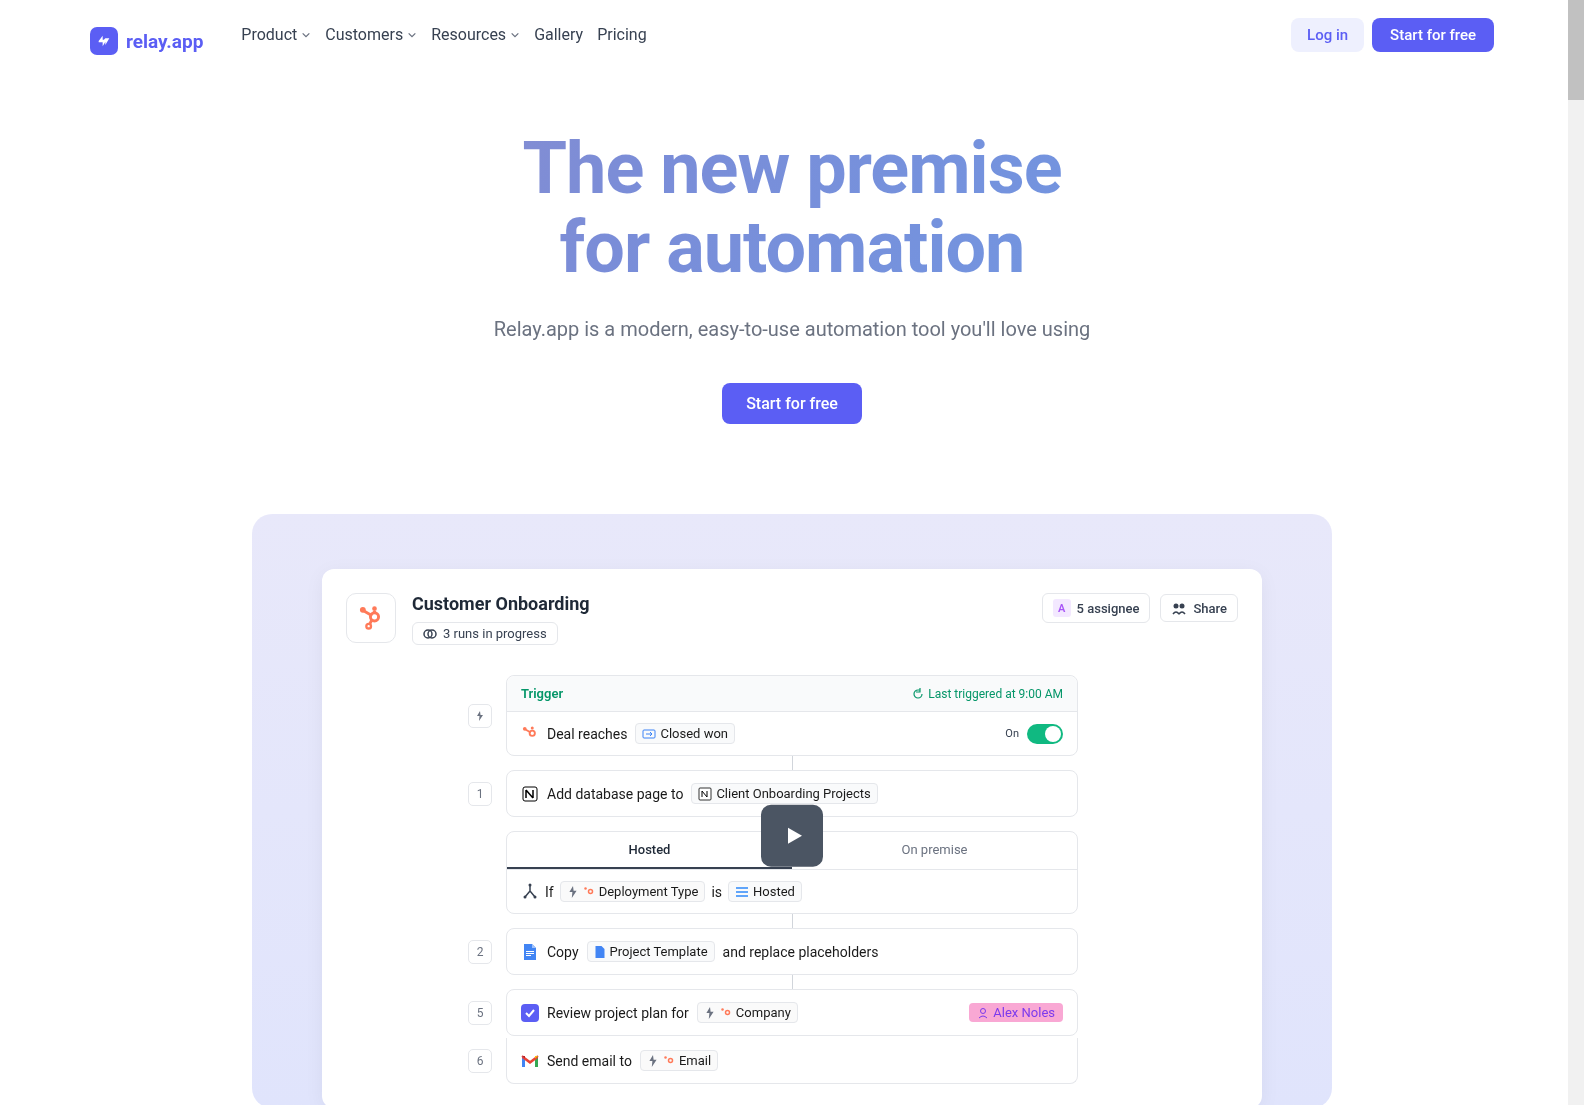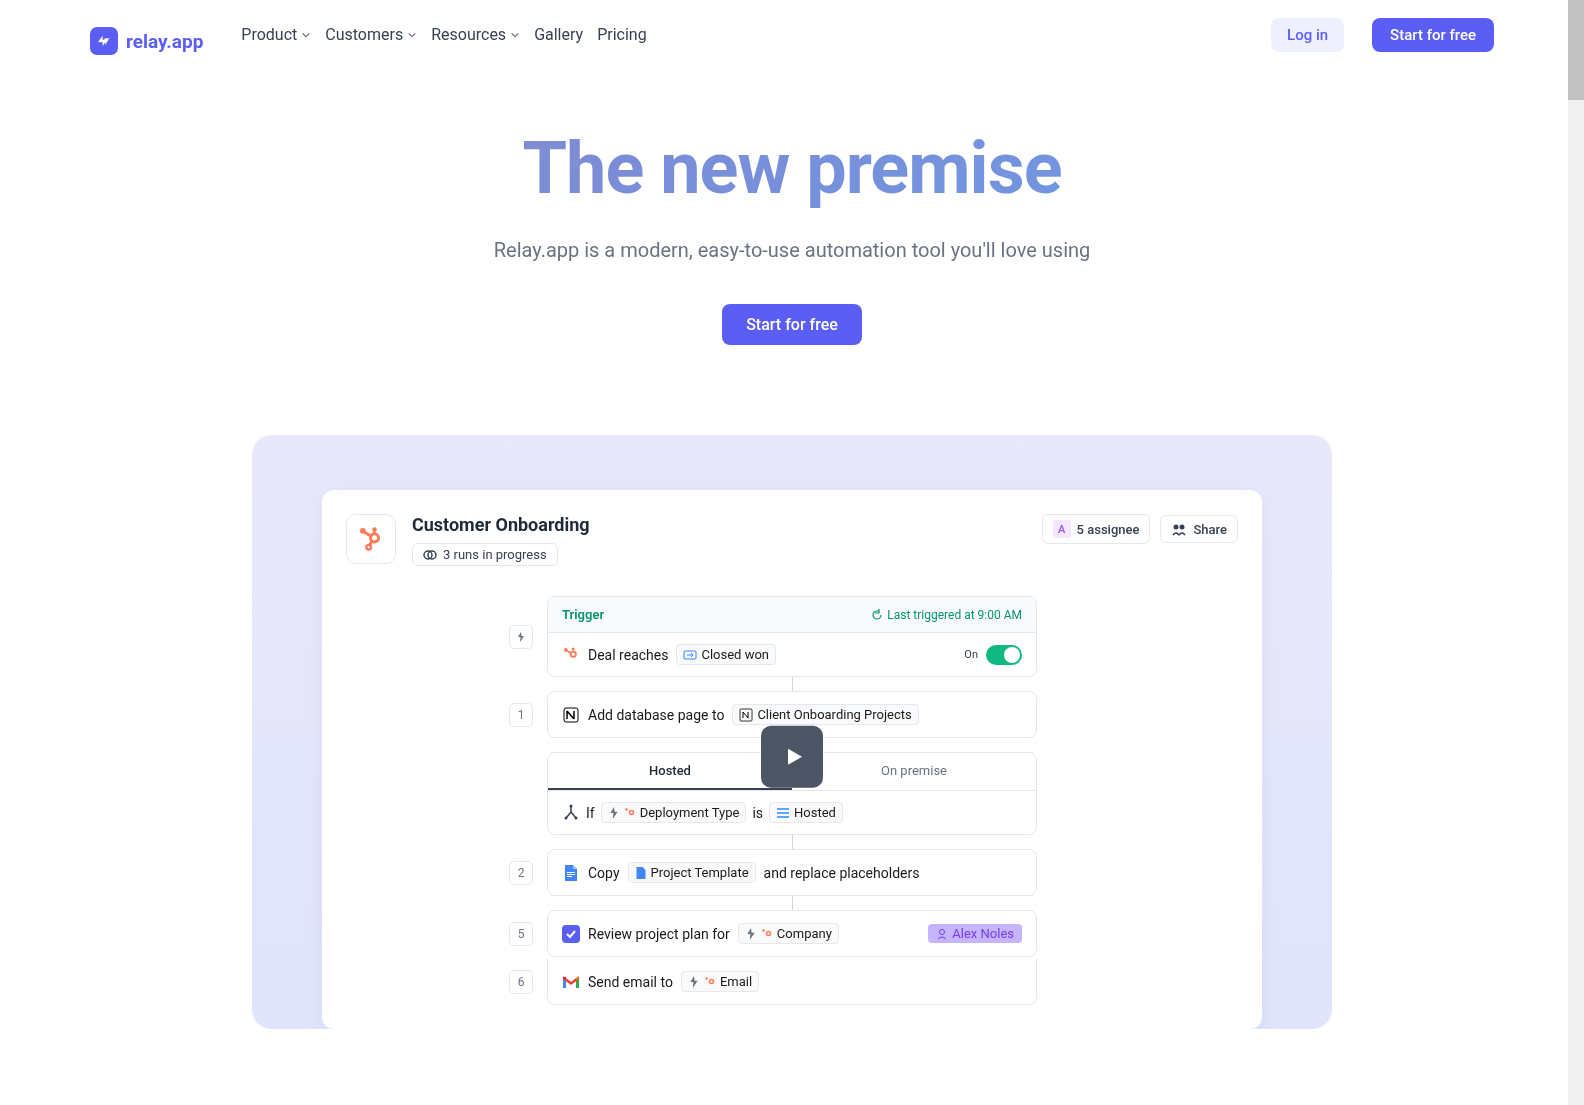--- a/index.html
+++ b/index.html
@@ -7,21 +7,21 @@
     
     
     .nav { display: flex; align-items: center; padding: 14px 90px; gap: 28px; }
     .logo { display: flex; align-items: center; gap: 8px; margin-top: 13px; }
     .logo-icon { width: 28px; height: 28px; background: #5B5EF4; border-radius: 7px; display: flex; align-items: center; justify-content: center; }
     .logo-icon svg { width: 16px; height: 16px; fill: #fff; }
     .logo-text { color: #5B5EF4; font-weight: 700; font-size: 19px; }
     .nav-links { display: flex; gap: 14px; align-items: center; margin-left: 10px; }
     .nav-link { color: #374151; font-size: 16px; display: flex; align-items: center; gap: 4px; cursor: pointer; }
     .chevron { width: 10px; height: 10px; }
-    .nav-right { margin-left: auto; display: flex; gap: 28px; align-items: center; padding-left: 8px; }
+    .nav-right { margin-left: auto; display: flex; gap: 8px; align-items: center; padding-left: 8px; }
     .btn-login { background: #EEF0FE; color: #5B5EF4; padding: 8px 16px; border-radius: 8px; font-size: 15px; border: none; cursor: pointer; font-weight: 500; }
     .btn-primary { background: #5B5EF4; color: #fff; padding: 8px 18px; border-radius: 8px; font-size: 15px; border: none; cursor: pointer; font-weight: 500; }
     
     
     .hero { text-align: center; padding: 60px 20px 40px; }
     .hero-title { font-size: 72px; font-weight: 700; line-height: 1.1; background: linear-gradient(120deg, #9b8ec5 0%, #7a8dd8 40%, #6b9de8 100%); -webkit-background-clip: text; -webkit-text-fill-color: transparent; background-clip: text; letter-spacing: -1px; }
     .hero-subtitle { color: #6b7280; font-size: 20px; margin-top: 30px; }
     .hero-cta { margin-top: 42px; }
     .hero-cta button { background: #5B5EF4; color: #fff; padding: 11px 24px; border-radius: 8px; font-size: 16px; border: none; cursor: pointer; font-weight: 500; }
     
@@ -35,21 +35,21 @@
     .hs-svg { width: 28px; height: 28px; }
     .app-title-group { flex: 1; }
     .app-title { font-size: 18px; font-weight: 700; color: #1f2937; }
     .runs-badge { display: inline-flex; align-items: center; gap: 6px; border: 1px solid #e5e7eb; border-radius: 6px; padding: 3px 10px; margin-top: 8px; font-size: 13px; color: #374151; }
     .header-right { display: flex; gap: 10px; align-items: center; }
     .assignee-badge, .share-badge { display: flex; align-items: center; gap: 6px; border: 1px solid #e5e7eb; border-radius: 6px; padding: 5px 10px; font-size: 13px; color: #374151; font-weight: 500; }
     .avatar-a { width: 18px; height: 18px; background: #F3E8FF; color: #A855F7; font-size: 11px; display: flex; align-items: center; justify-content: center; border-radius: 3px; font-weight: 600; }
     
     
     .workflow { margin-top: 30px; display: flex; flex-direction: column; align-items: center; position: relative; }
-    .step-row { display: flex; align-items: center; gap: 12px; width: 490px; position: relative; }
+    .step-row { display: flex; align-items: center; gap: 12px; width: 572px; position: relative; }
     .step-num { width: 24px; height: 24px; border: 1px solid #e5e7eb; border-radius: 5px; display: flex; align-items: center; justify-content: center; font-size: 12px; color: #6b7280; position: absolute; left: -38px; top: 50%; transform: translateY(-50%); background: #fff; }
     .step-box { flex: 1; border: 1px solid #e5e7eb; border-radius: 8px; background: #fff; }
     
     .trigger-header { display: flex; justify-content: space-between; align-items: center; padding: 10px 14px; border-bottom: 1px solid #e5e7eb; background: #f9fafb; border-radius: 8px 8px 0 0; }
     .trigger-label { color: #059669; font-weight: 600; font-size: 13px; }
     .trigger-time { color: #059669; font-size: 12px; display: flex; align-items: center; gap: 4px; }
     .trigger-body { display: flex; align-items: center; padding: 11px 14px; gap: 8px; font-size: 14px; }
     .hs-small { width: 18px; height: 18px; }
     .chip { display: inline-flex; align-items: center; gap: 4px; border: 1px solid #e5e7eb; border-radius: 4px; padding: 2px 6px; font-size: 13px; background: #f9fafb; }
     .chip-icon { width: 14px; height: 14px; }
@@ -65,21 +65,21 @@
     .tabs-header { display: flex; border-bottom: 1px solid #e5e7eb; }
     .tab { flex: 1; text-align: center; padding: 10px; font-size: 13px; color: #6b7280; }
     .tab.active { border-bottom: 2px solid #374151; color: #1f2937; font-weight: 500; }
     .condition-row { display: flex; align-items: center; padding: 11px 14px; gap: 6px; font-size: 14px; }
     .branch-icon { width: 18px; height: 18px; }
     .var-chip { display: inline-flex; align-items: center; gap: 4px; border: 1px solid #e5e7eb; border-radius: 4px; padding: 2px 6px; font-size: 13px; background: #fafafa; }
     .bolt { width: 12px; height: 12px; }
     
     .review-step { display: flex; align-items: center; padding: 12px 14px; gap: 8px; font-size: 14px; }
     .check-icon { width: 18px; height: 18px; background: #5B5EF4; border-radius: 4px; display: flex; align-items: center; justify-content: center; }
-    .assignee-right { margin-left: auto; display: flex; align-items: center; gap: 4px; color: #7c3aed; font-size: 13px; background: #c4b5fd; padding: 2px 8px; border-radius: 4px; }
+    .assignee-right { margin-left: auto; display: flex; align-items: center; gap: 4px; color: #7c3aed; font-size: 13px; background: #f9a8d4; padding: 2px 8px; border-radius: 4px; }
     
     
     .play-button { position: absolute; top: 50%; left: 50%; transform: translate(-50%, -10%); width: 62px; height: 62px; background: #4b5563; border-radius: 10px; display: flex; align-items: center; justify-content: center; cursor: pointer; z-index: 10; }
     .play-button svg { width: 24px; height: 24px; fill: #fff; margin-left: 3px; }
     
     
     .scrollbar-track { position: fixed; right: 0; top: 0; width: 16px; height: 100vh; background: #f1f1f1; }
     .scrollbar-thumb { width: 16px; height: 100px; background: #c1c1c1; border-radius: 0; }
   </style>
 </head>
@@ -122,20 +122,21 @@
   </div>
   <div class="nav-right">
     <button class="btn-login">Log in</button>
     <button class="btn-primary">Start for free</button>
   </div>
 </nav>
 
 <section class="hero">
   <h1 class="hero-title">
     <span>The new premise</span><br>
+    <span>for automation</span>
   </h1>
   <p class="hero-subtitle">Relay.app is a modern, easy-to-use automation tool you'll love using</p>
   <div class="hero-cta">
     <button>Start for free</button>
   </div>
 </section>
 
 <div class="video-section">
   <div class="play-button">
     <svg viewBox="0 0 24 24">

